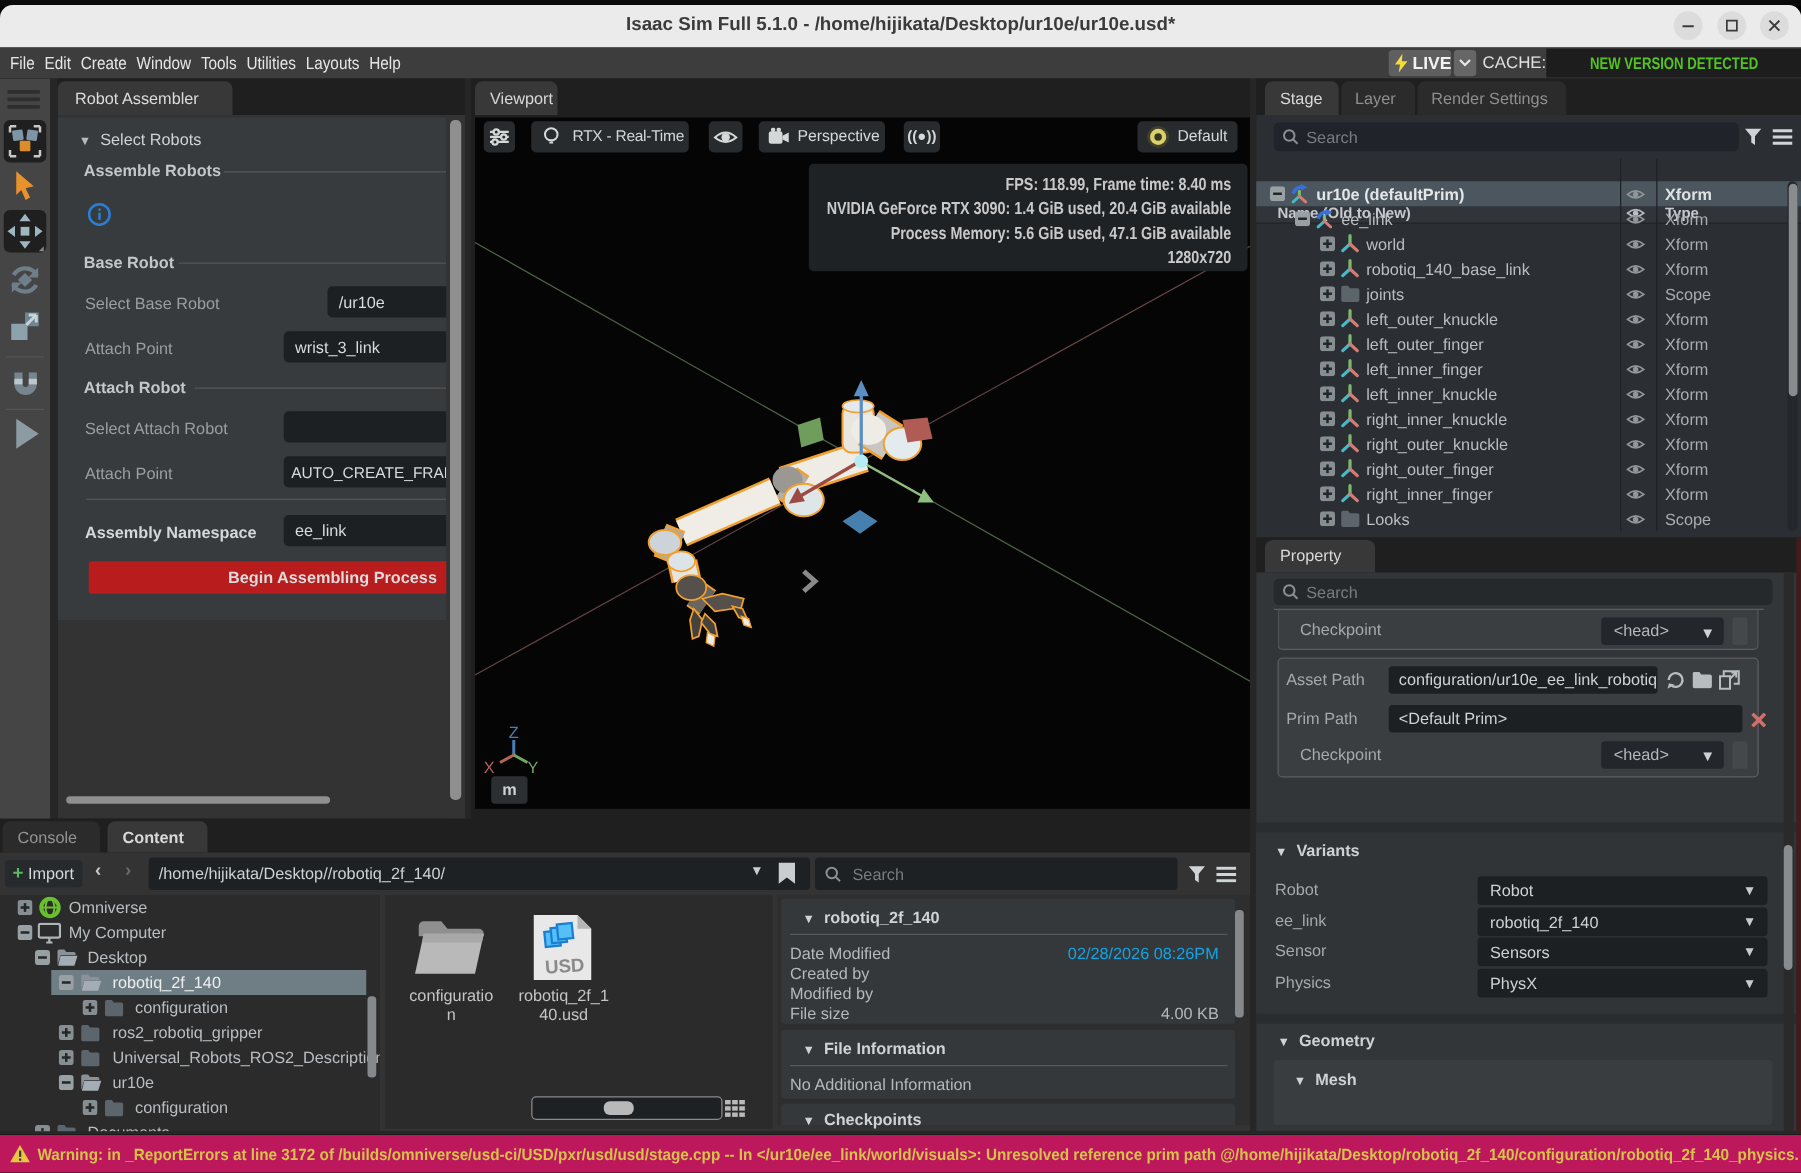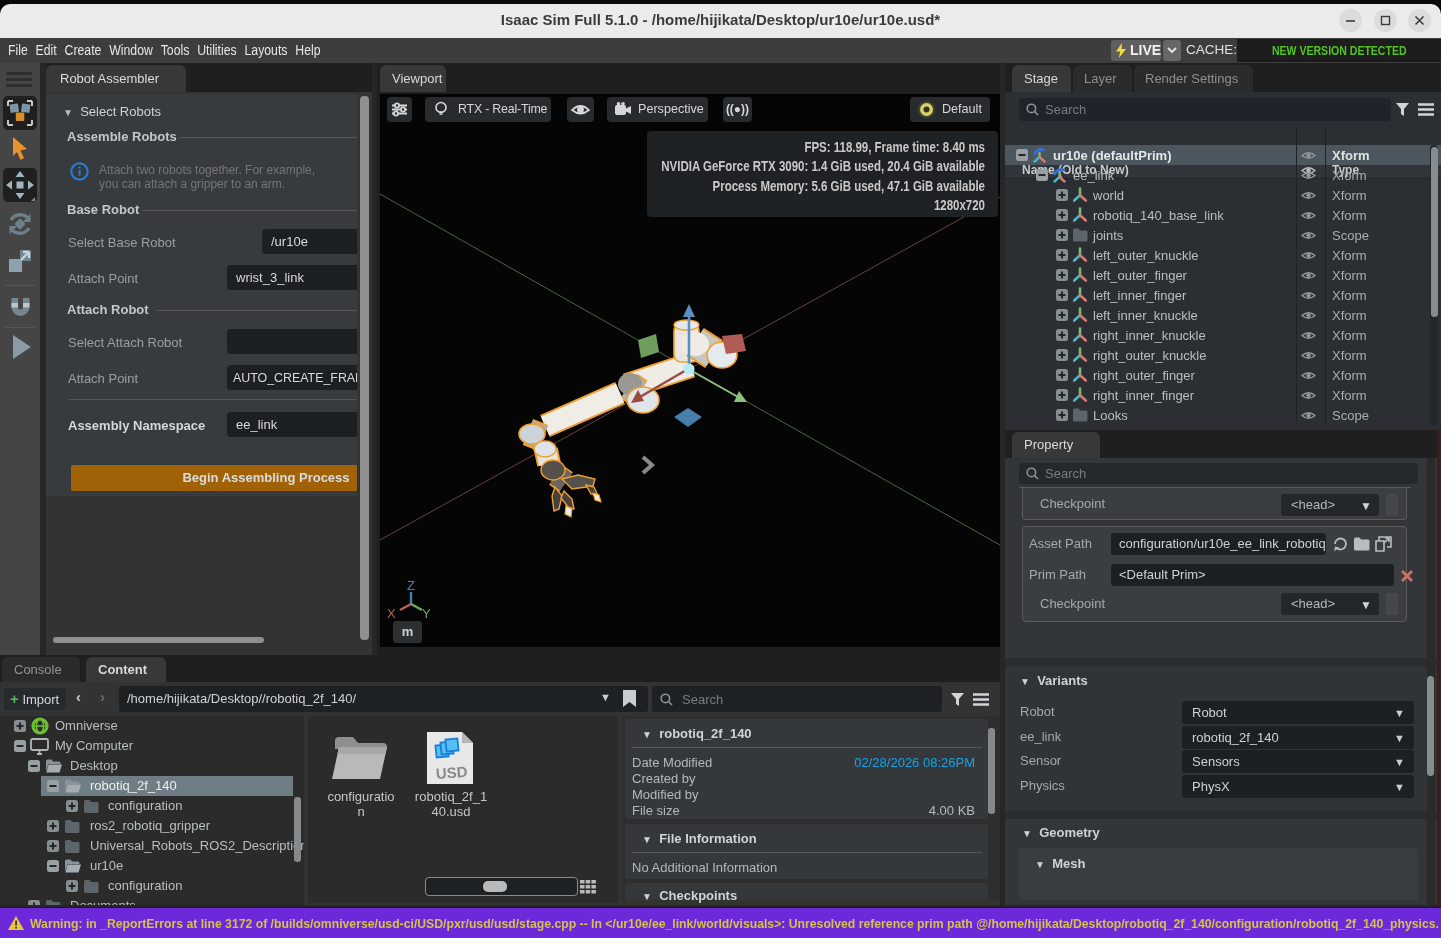--- a/index.html
+++ b/index.html
@@ -158,40 +158,39 @@
   <div style="position:absolute;left:17px;top:41px;color:#cfd2d3;font-size:13px;"><span style="font-size:10px;color:#b7babb;">▼</span>&nbsp; Select Robots</div>
 
   <div style="position:absolute;left:21px;top:66px;color:#c3c7c8;font-size:13px;font-weight:bold;">Assemble Robots</div>
   <div style="position:absolute;left:133px;top:74px;width:178px;height:1px;background:#555;"></div>
 
   <svg style="position:absolute;left:24px;top:99px;" width="19" height="19" viewBox="0 0 19 19">
       <circle cx="9.5" cy="9.5" r="8.2" fill="none" stroke="#2a7fd4" stroke-width="2"></circle>
       <rect x="8.6" y="8" width="2" height="6" rx="1" fill="#2a7fd4"></rect>
       <rect x="8.6" y="4.6" width="2" height="2.2" rx="1" fill="#2a7fd4"></rect>
     </svg>
-  <div style="position:absolute;left:53px;top:100px;color:#737677;font-size:12px;line-height:14px;">Attach two robots together. For example,<br>you can attach a gripper to an arm.</div>
 
   <div style="position:absolute;left:21px;top:139px;color:#c3c7c8;font-size:13px;font-weight:bold;">Base Robot</div>
   <div style="position:absolute;left:97px;top:147px;width:214px;height:1px;background:#555;"></div>
   <div class="lbl" style="position:absolute;left:22px;top:172px;">Select Base Robot</div>
   <div class="inp" style="position:absolute;left:181px;top:166px;width:130px;height:25px;border-radius:4px 0 0 4px;margin-left:35px;">/ur10e</div>
   <div class="lbl" style="position:absolute;left:22px;top:208px;">Attach Point</div>
   <div class="inp" style="position:absolute;left:181px;top:202px;width:130px;height:25px;border-radius:4px 0 0 4px;">wrist_3_link</div>
 
   <div style="position:absolute;left:21px;top:239px;color:#c3c7c8;font-size:13px;font-weight:bold;">Attach Robot</div>
   <div style="position:absolute;left:110px;top:247px;width:201px;height:1px;background:#555;"></div>
   <div class="lbl" style="position:absolute;left:22px;top:272px;">Select Attach Robot</div>
   <div class="inp" style="position:absolute;left:181px;top:266px;width:130px;height:25px;border-radius:4px 0 0 4px;"></div>
   <div class="lbl" style="position:absolute;left:22px;top:308px;">Attach Point</div>
   <div class="inp" style="position:absolute;left:181px;top:302px;width:130px;height:25px;border-radius:4px 0 0 4px;font-size:12.4px;overflow:hidden;white-space:nowrap;padding-left:6px;">AUTO_CREATE_FRAME</div>
   <div style="position:absolute;left:23px;top:336px;width:288px;height:1px;background:#555;"></div>
   <div style="position:absolute;left:22px;top:355px;color:#d5d8d9;font-size:13px;font-weight:bold;">Assembly Namespace</div>
   <div class="inp" style="position:absolute;left:181px;top:349px;width:130px;height:25px;border-radius:4px 0 0 4px;">ee_link</div>
 
-  <div style="position:absolute;left:25px;top:402px;width:390px;height:26px;background:#a16207;color:#d9dcdd;font-size:13px;font-weight:bold;text-align:center;line-height:26px;border-radius:2px;">Begin Assembling Process</div>
+  <div style="position:absolute;left:25px;top:386px;width:390px;height:26px;background:#b91c1c;color:#d9dcdd;font-size:13px;font-weight:bold;text-align:center;line-height:26px;border-radius:2px;">Begin Assembling Process</div>
 
   <div style="position:absolute;left:311px;top:31px;width:15px;height:561px;background:#333;"></div>
   <div style="position:absolute;left:314px;top:33px;width:9px;height:544px;background:#8f8f8f;border-radius:4px;"></div>
 
   <div style="position:absolute;left:7px;top:574px;width:211px;height:6px;background:#8f8f8f;border-radius:3px;"></div>
 </div>
 
 <div class="abs" id="viewport" style="left:377px;top:63px;width:623px;height:592px;background:#1f1f1f;">
   <div style="position:absolute;left:3px;top:2px;width:66px;height:27px;background:#383838;border-radius:6px 6px 0 0;color:#d8d8d8;font-size:13px;line-height:27px;padding-left:12px;">Viewport</div>
   <div style="position:absolute;left:3px;top:31px;width:620px;height:553px;background:#050505;overflow:hidden;">
@@ -725,20 +724,20 @@
     <div style="position:absolute;left:10px;top:136px;width:350px;height:1px;background:#55585a;"></div>
     <div style="position:absolute;left:10px;top:144px;color:#b4b9bc;font-size:13px;">No Additional Information</div>
     <div style="position:absolute;left:3px;top:167px;width:363px;height:17px;background:#35383a;border-radius:3px 3px 0 0;"></div>
     <div style="position:absolute;left:20px;top:172px;color:#ced3d6;font-size:13px;font-weight:bold;"><span style="font-size:10px;">▼</span>&nbsp; Checkpoints</div>
     <div style="position:absolute;left:366px;top:12px;width:7px;height:86px;background:#85898c;border-radius:3px;"></div>
   </div>
 </div>
 
 <div class="abs" style="left:1437px;top:430px;width:4px;height:477px;background:#3f1d1d;"></div>
 
-<div class="abs" style="left:0;top:907px;width:1441px;height:31px;background:#6d28d9;border-top:1px solid #1a1a1a;">
+<div class="abs" style="left:0;top:907px;width:1441px;height:31px;background:#be185d;border-top:1px solid #1a1a1a;">
   <svg class="abs" style="left:8px;top:8px;" width="16" height="14" viewBox="0 0 16 14">
       <path d="M8 0 L16 14 L0 14 Z" fill="#e8c63f"></path>
       <rect x="7.2" y="4.5" width="1.8" height="5" fill="#3b3b3b"></rect>
       <rect x="7.2" y="10.8" width="1.8" height="1.8" fill="#3b3b3b"></rect>
     </svg>
   <div class="abs" style="left:30px;top:8px;color:#d6c24a;font-size:13px;font-weight:bold;white-space:nowrap;transform:scaleX(0.94);transform-origin:0 0;">Warning: in _ReportErrors at line 3172 of /builds/omniverse/usd-ci/USD/pxr/usd/usd/stage.cpp -- In &lt;/ur10e/ee_link/world/visuals&gt;: Unresolved reference prim path @/home/hijikata/Desktop/robotiq_2f_140/configuration/robotiq_2f_140_physics.</div>
 </div>
 
 </body></html>

